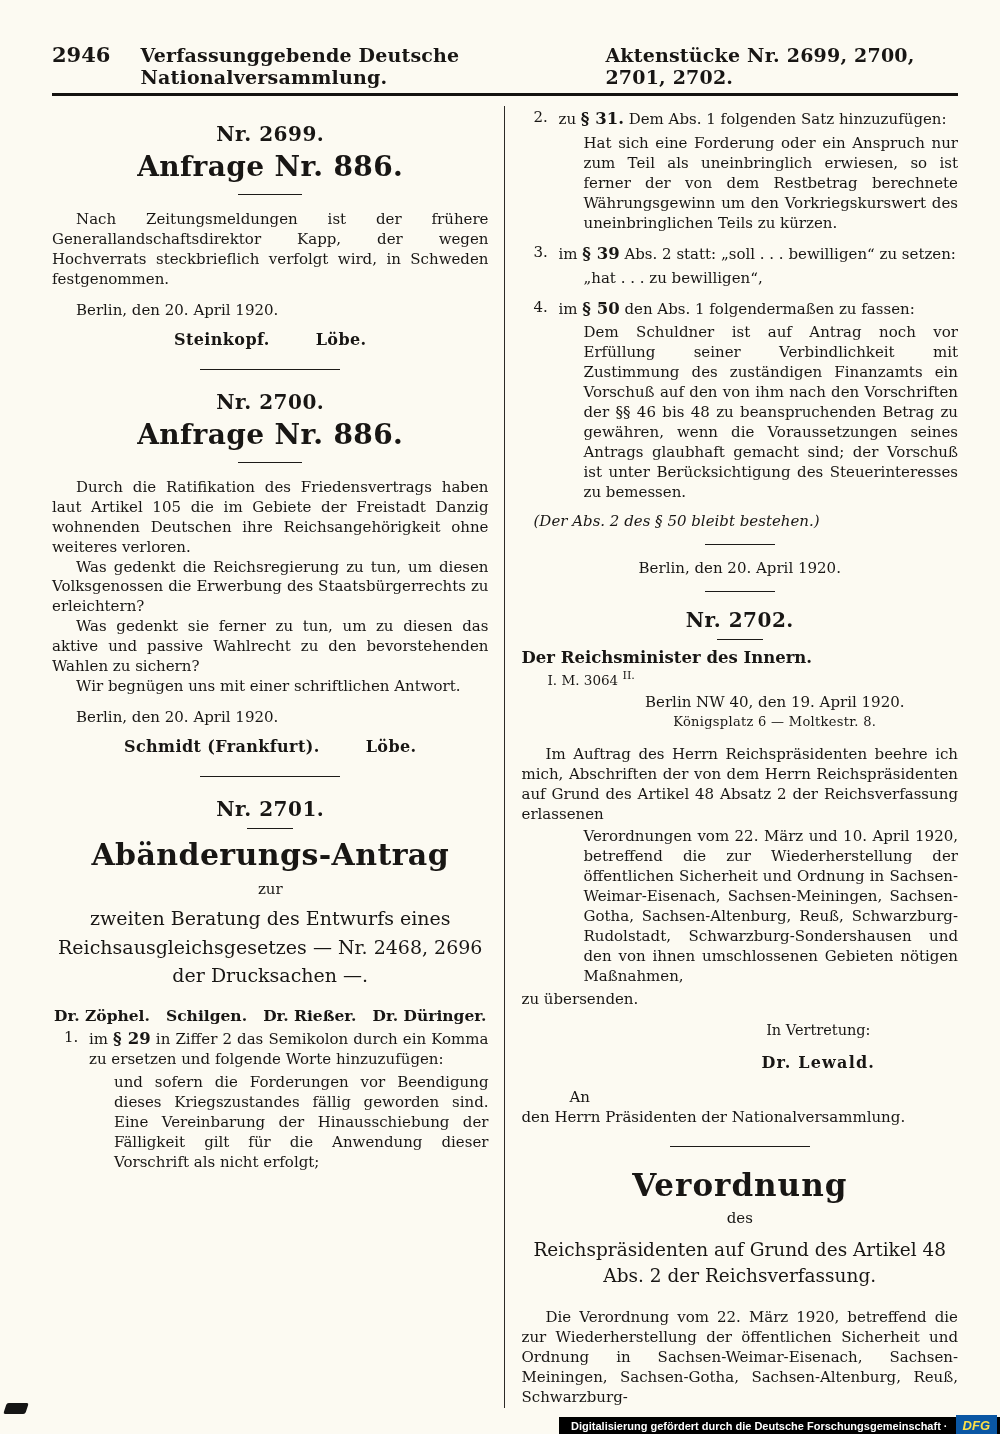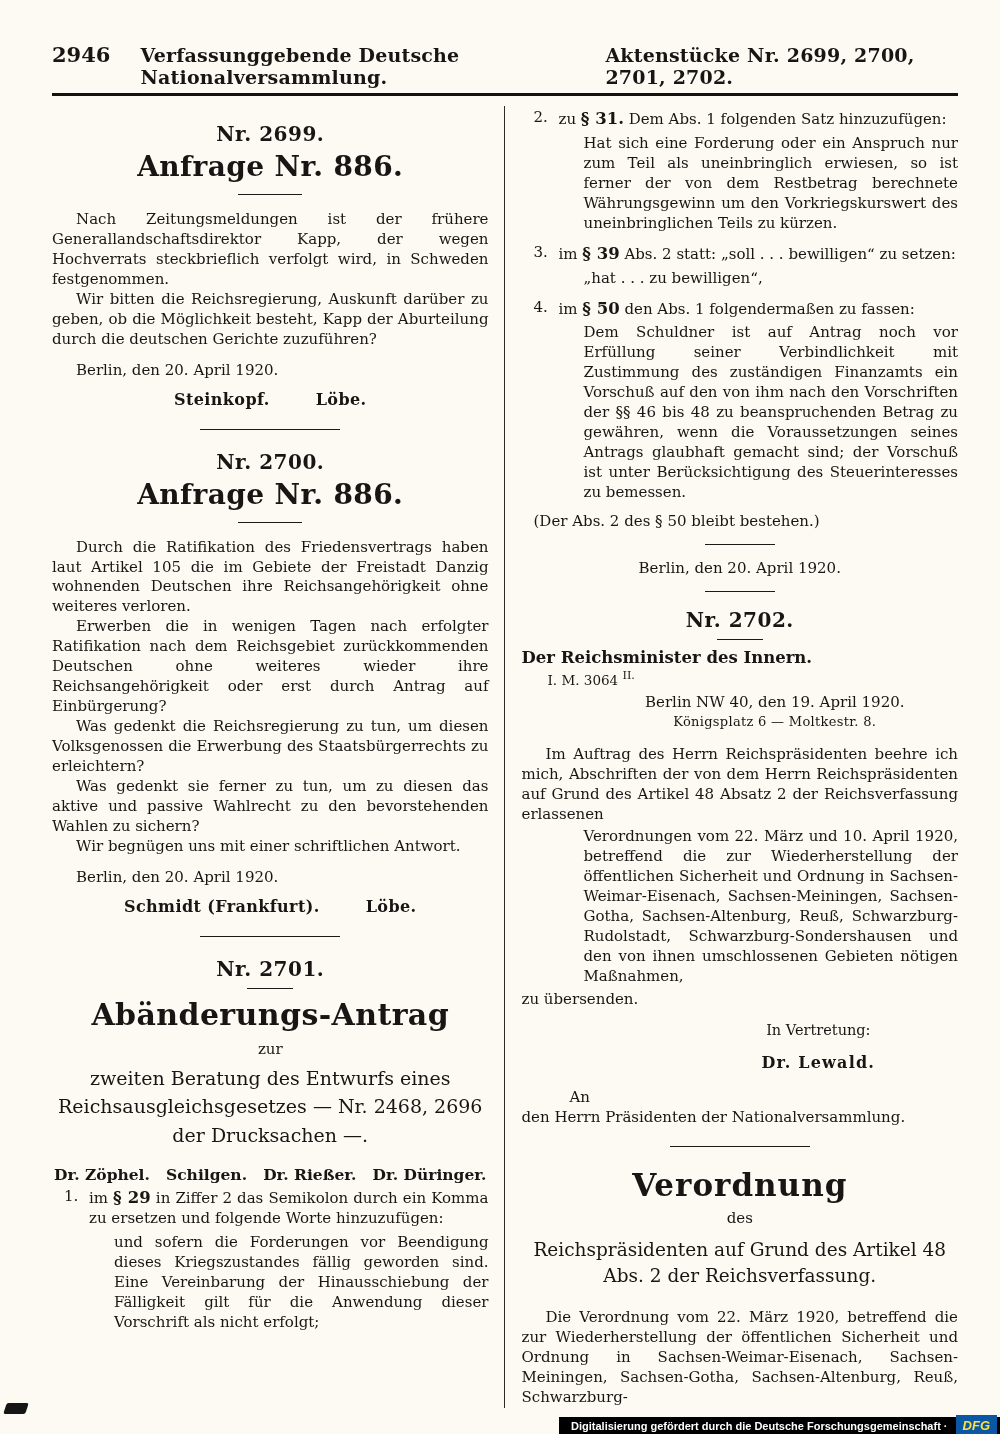--- a/index.html
+++ b/index.html
@@ -50,21 +50,21 @@
   .center-small { text-align: center; font-size: 15px; margin: 8px 0 6px; }
   .center-sub { text-align: center; font-size: 19px; line-height: 1.5; margin: 2px 4px 16px; }
   .signers { display: flex; justify-content: space-between; font-weight: bold; font-size: 15.5px; margin: 8px 2px 3px; }
   .intro-line { font-size: 15px; text-indent: 20px; margin: 0 0 5px; }
   .list-item { display: flex; font-size: 15px; line-height: 1.33; margin: 2px 0 2px 12px; }
   .item-num { width: 25px; flex: 0 0 auto; }
   .item-text { flex: 1; margin: 0; text-align: justify; }
   .item-text strong { font-size: 16.5px; }
   .item-sub { font-size: 15px; line-height: 1.33; text-align: justify; margin: 4px 0 9px 62px; }
   .item-sub.noj { text-align: left; }
-  .note-line { font-size: 15px; margin: 6px 0 0 12px; }
+  .note-line { font-size: 15px; margin: 6px 0 0 12px; font-style: italic; }
   .date-center { text-align: center; font-size: 15px; margin: 2px 0; }
 
   
   .sender { font-weight: bold; font-size: 16.5px; margin: 8px 0 2px; }
   .ref-line { font-size: 13.5px; margin: 0 0 6px 26px; }
   .place-date { text-align: center; font-size: 15px; margin: 0 0 0 70px; }
   .address { text-align: center; font-size: 13px; margin: 3px 0 16px 70px; letter-spacing: 0.3px; }
   .indent-block { font-size: 15px; line-height: 1.33; text-align: justify; margin: 2px 0 2px 62px; }
   .flush-par { font-size: 15px; margin: 3px 0 8px; }
   .vertretung { text-align: center; margin-left: 36%; font-size: 14.5px; }
@@ -101,36 +101,34 @@
 
   <div class="columns">
 
     <div class="col left">
 
       <section>
         <h3 class="doc-number">Nr. 2699.</h3>
         <h2 class="doc-title">Anfrage Nr. 886.</h2>
         <div class="rule rule-title"></div>
         <p class="body-par">Nach Zeitungsmeldungen ist der frühere Generallandschaftsdirektor Kapp, der wegen Hochverrats steckbrieflich verfolgt wird, in Schweden festgenommen.</p>
-        <p class="body-par">Wir bitten die Reichsregierung, Auskunft darüber zu geben, ob die Möglichkeit besteht, Kapp der Aburteilung durch die deutschen Gerichte zuzuführen?</p>
         <p class="date-line">Berlin, den 20. April 1920.</p>
         <div class="sig-row">
           <span>Steinkopf.</span>
           <span>Löbe.</span>
         </div>
       </section>
 
       <div class="rule rule-section"></div>
 
       <section>
         <h3 class="doc-number">Nr. 2700.</h3>
         <h2 class="doc-title">Anfrage Nr. 886.</h2>
         <div class="rule rule-title"></div>
         <p class="body-par">Durch die Ratifikation des Friedensvertrags haben laut Artikel 105 die im Gebiete der Freistadt Danzig wohnenden Deutschen ihre Reichsangehörigkeit ohne weiteres verloren.</p>
-        <p class="body-par">Erwerben die in wenigen Tagen nach erfolgter Ratifikation nach dem Reichsgebiet zurückkommenden Deutschen ohne weiteres wieder ihre Reichsangehörigkeit oder erst durch Antrag auf Einbürgerung?</p>
         <p class="body-par">Was gedenkt die Reichsregierung zu tun, um diesen Volksgenossen die Erwerbung des Staatsbürgerrechts zu erleichtern?</p>
         <p class="body-par">Was gedenkt sie ferner zu tun, um zu diesen das aktive und passive Wahlrecht zu den bevorstehenden Wahlen zu sichern?</p>
         <p class="body-par">Wir begnügen uns mit einer schriftlichen Antwort.</p>
         <p class="date-line">Berlin, den 20. April 1920.</p>
         <div class="sig-row">
           <span>Schmidt (Frankfurt).</span>
           <span>Löbe.</span>
         </div>
       </section>
 

